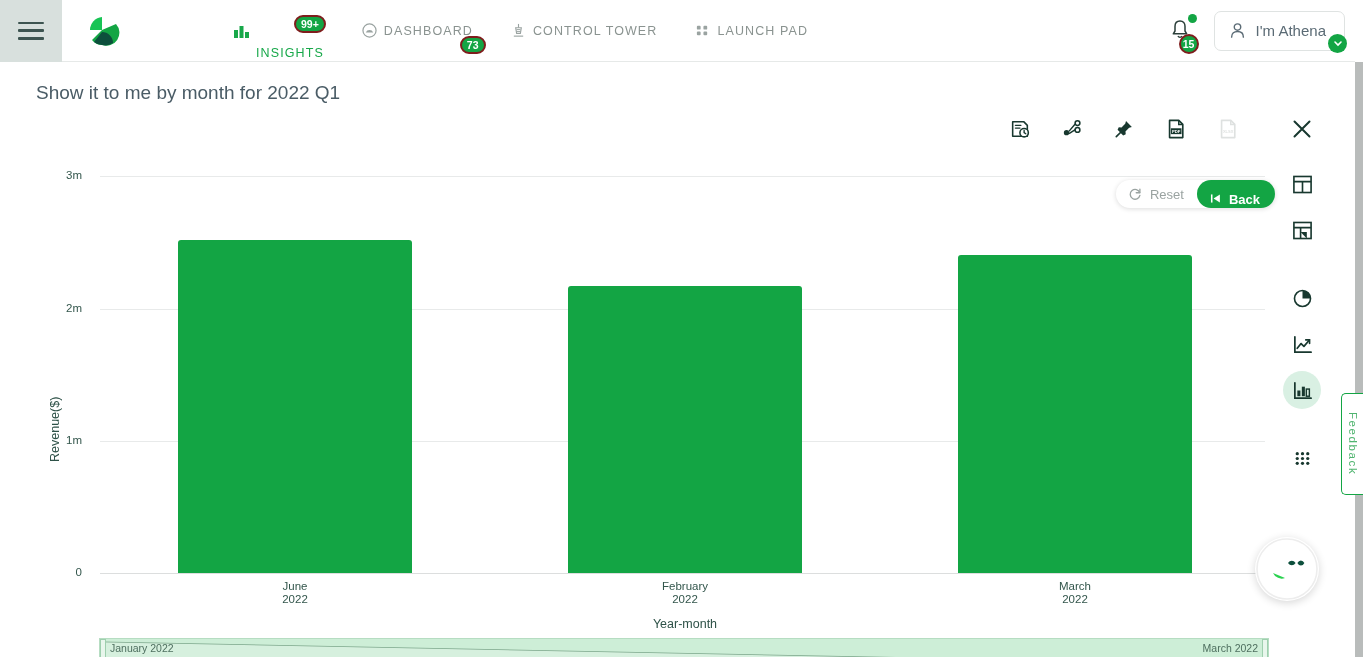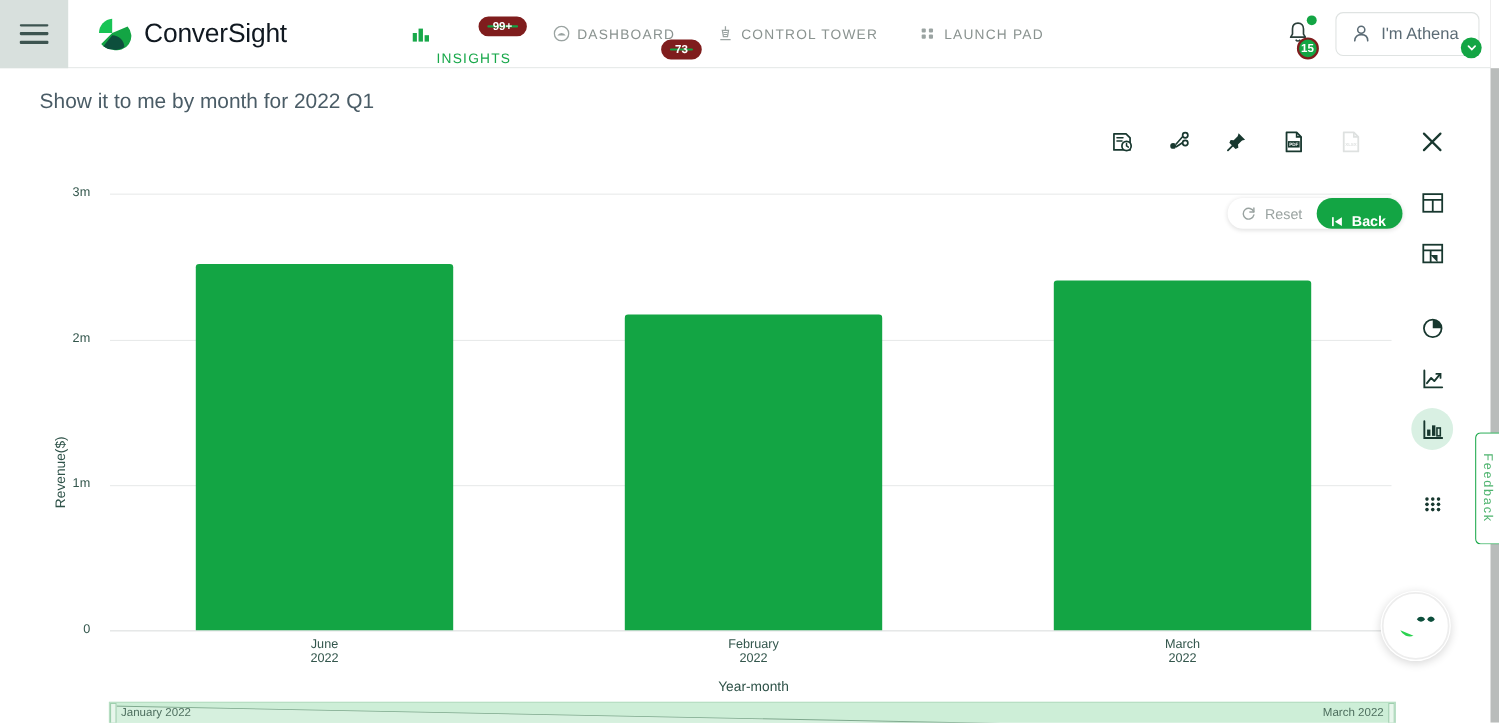--- a/index.html
+++ b/index.html
@@ -30,21 +30,21 @@
 
   .nav { display:flex; align-items:center; gap:34px; margin-left:112px; }
   .nav-item { display:flex; align-items:center; gap:7px; position:relative; cursor:pointer; padding:6px 2px; }
   .nav-label { font-size:12.5px; letter-spacing:1.1px; color:#8a9390; }
   .nav-item.active .nav-label { color:#18a84a;margin-top:44px; }
   .nav-badge {
     position:absolute; left:62px; top:19px;
     min-width:25px; height:18px; padding:0 5px;
     background:#13a544; color:#fff; border-radius:9px;
     font-size:10.5px; font-weight:700; display:flex; align-items:center; justify-content:center;
-    border:8px solid #7f1d1d;
+    border:2px solid #7f1d1d;
   }
   .nav-badge.b2 { left:100px; }
 
   .header-right { margin-left:auto; display:flex; align-items:center; gap:14px; padding-right:18px; }
   .bell-wrap { position:relative; width:32px; height:34px; cursor:pointer; }
   .bell-dot { position:absolute; right:3px; top:0px; width:9px; height:9px; border-radius:50%; background:#13a544; }
   .bell-badge {
     position:absolute; left:11px; top:20px; width:20px; height:20px;
     background:#13a544; color:#fff; border-radius:50%;
     font-size:10.5px; font-weight:700; display:flex; align-items:center; justify-content:center;
@@ -94,21 +94,21 @@
   .gridline.zero { background:#dcdede; }
   .bar { position:absolute; background:#13a544; border-radius:3px 3px 0 0; }
   .xtick { position:absolute; text-align:center; font-size:11.5px; color:#33564c; line-height:13px; }
   .xaxis-title { position:absolute; font-size:12.5px; color:#2e5248; text-align:center; }
 
   
   .chart-actions { position:absolute; right:88px; top:180px; display:flex; align-items:center;
     background:#fff; border-radius:16px; box-shadow:0 1px 5px rgba(0,0,0,.14); height:28px; }
   .btn-reset { display:flex; align-items:center; gap:8px; padding:0 13px 0 12px; height:28px;
     font-size:13px; color:#9aa3a1; cursor:pointer; }
-  .btn-back { display:flex; align-items:flex-end; gap:7px; padding:0 15px 0 12px; height:28px;
+  .btn-back { display:flex; align-items:flex-start; gap:7px; padding:12px 15px 0 12px; height:28px;
     background:#13a544; color:#fff; border-radius:16px; font-size:13px; font-weight:700; cursor:pointer; }
 
   
   .range { position:absolute; left:99px; top:638px; width:1170px; height:33px;
     background:#cdeed7; border:1px solid #b6ddc2; overflow:hidden; }
   .range-line { position:absolute; left:0; top:0; width:100%; height:100%; }
   .range-lbl { position:absolute; top:3px; font-size:10.5px; color:#4e6f5f; white-space:nowrap; }
   .range-handle { position:absolute; top:0; width:6px; height:19px; background:#e8f6ec; border:1px solid #9ecfae; }
 
   
@@ -145,21 +145,20 @@
     </div>
 
     <div class="brand">
       <div class="brand-logo">
         <svg width="34" height="34" viewBox="0 0 34 34">
           <path d="M16 3 A13 13 0 0 0 4 16 L16 16 Z" fill="#18c455"></path>
           <path d="M16 16 L30 10 A13 13 0 0 1 16 31 A13 13 0 0 1 6 26 Z" fill="#13a544"></path>
           <path d="M16 18 A11 11 0 0 1 27 29 A13.5 13.5 0 0 1 16 31 A13 13 0 0 1 8 28 Z" fill="#0d4f3c"></path>
         </svg>
       </div>
-      <div class="brand-name">ConverSight</div>
     </div>
 
     <div class="nav">
 
       <div class="nav-item active">
         <svg width="15" height="14" viewBox="0 0 15 14">
           <rect x="0" y="6" width="4" height="8" fill="#18a84a"></rect>
           <rect x="5.5" y="2" width="4" height="12" fill="#18a84a"></rect>
           <rect x="11" y="8" width="4" height="6" fill="#18a84a"></rect>
         </svg>

